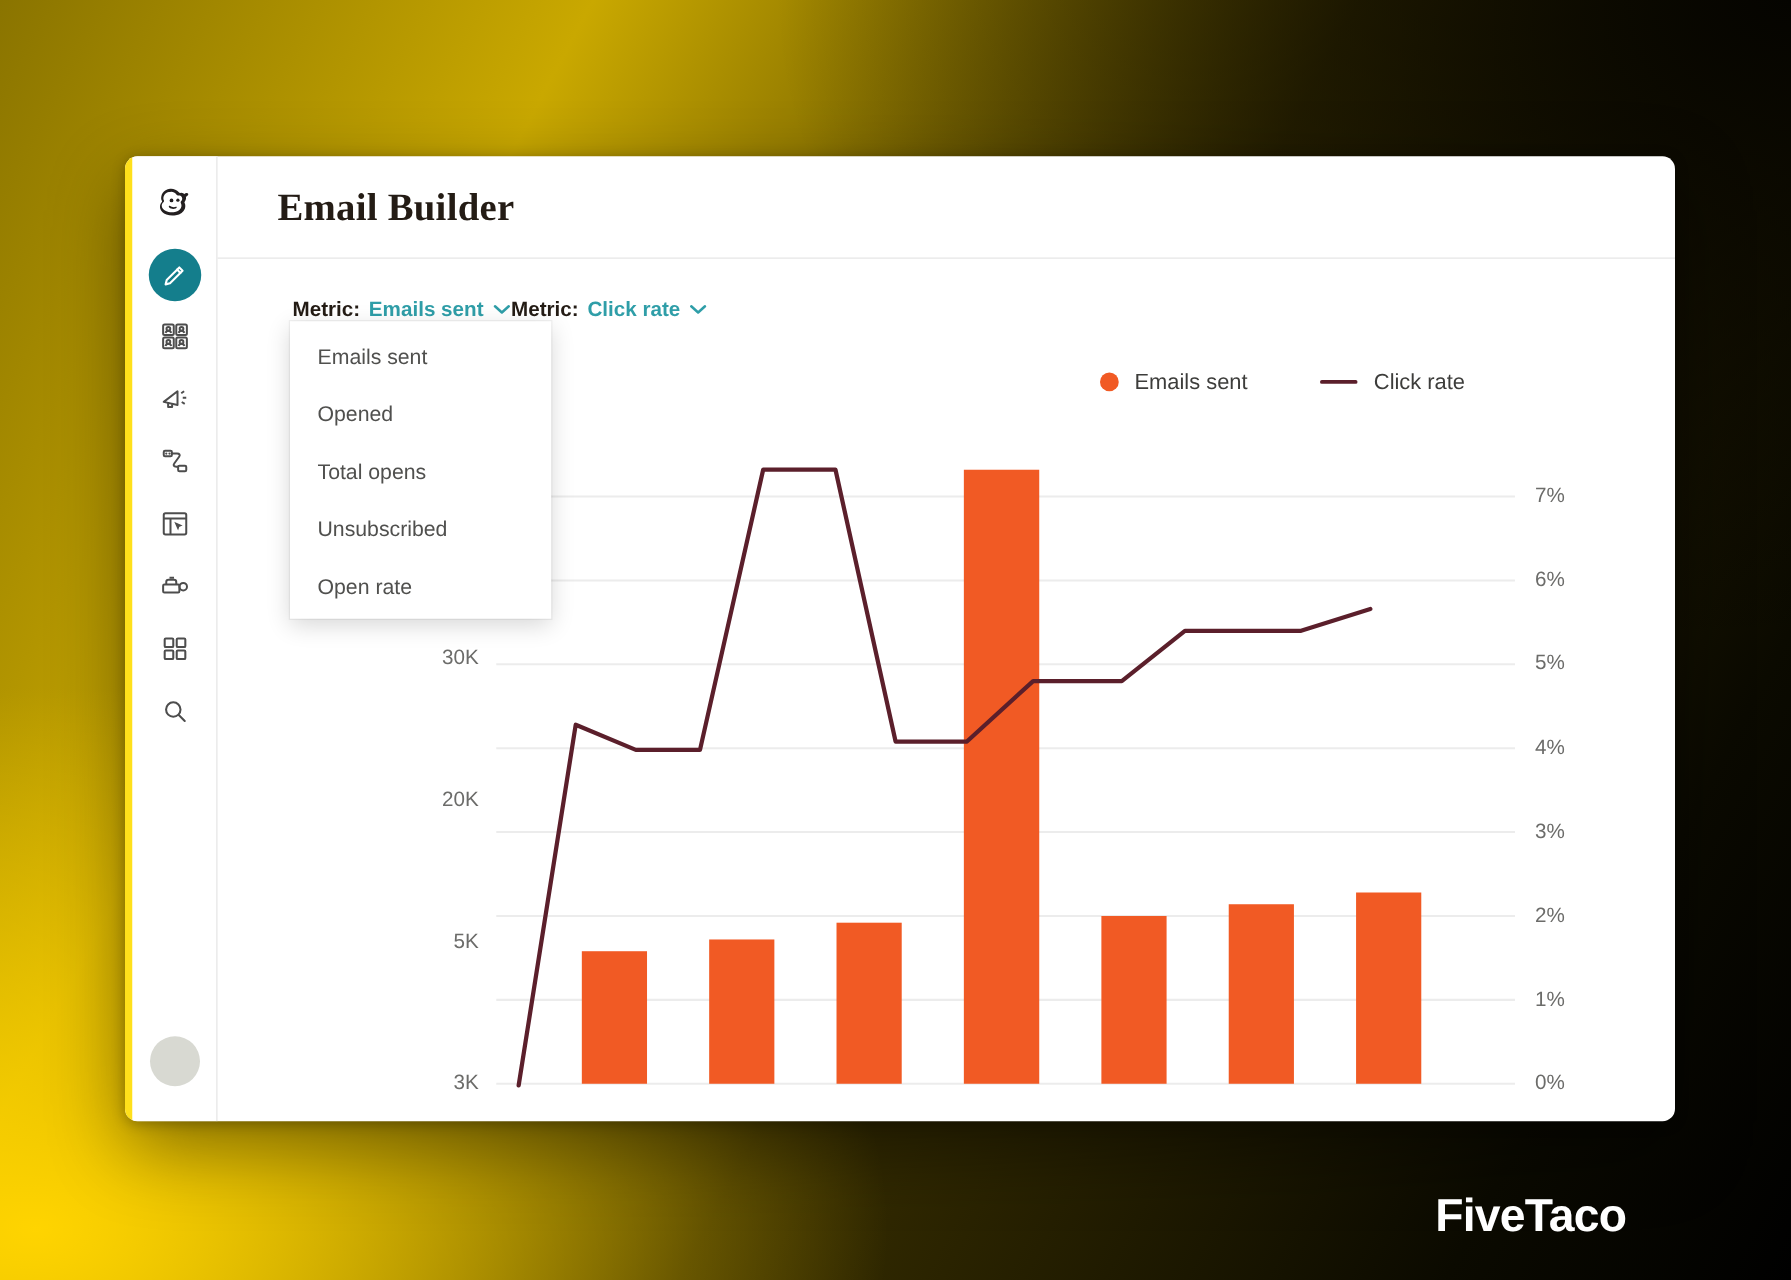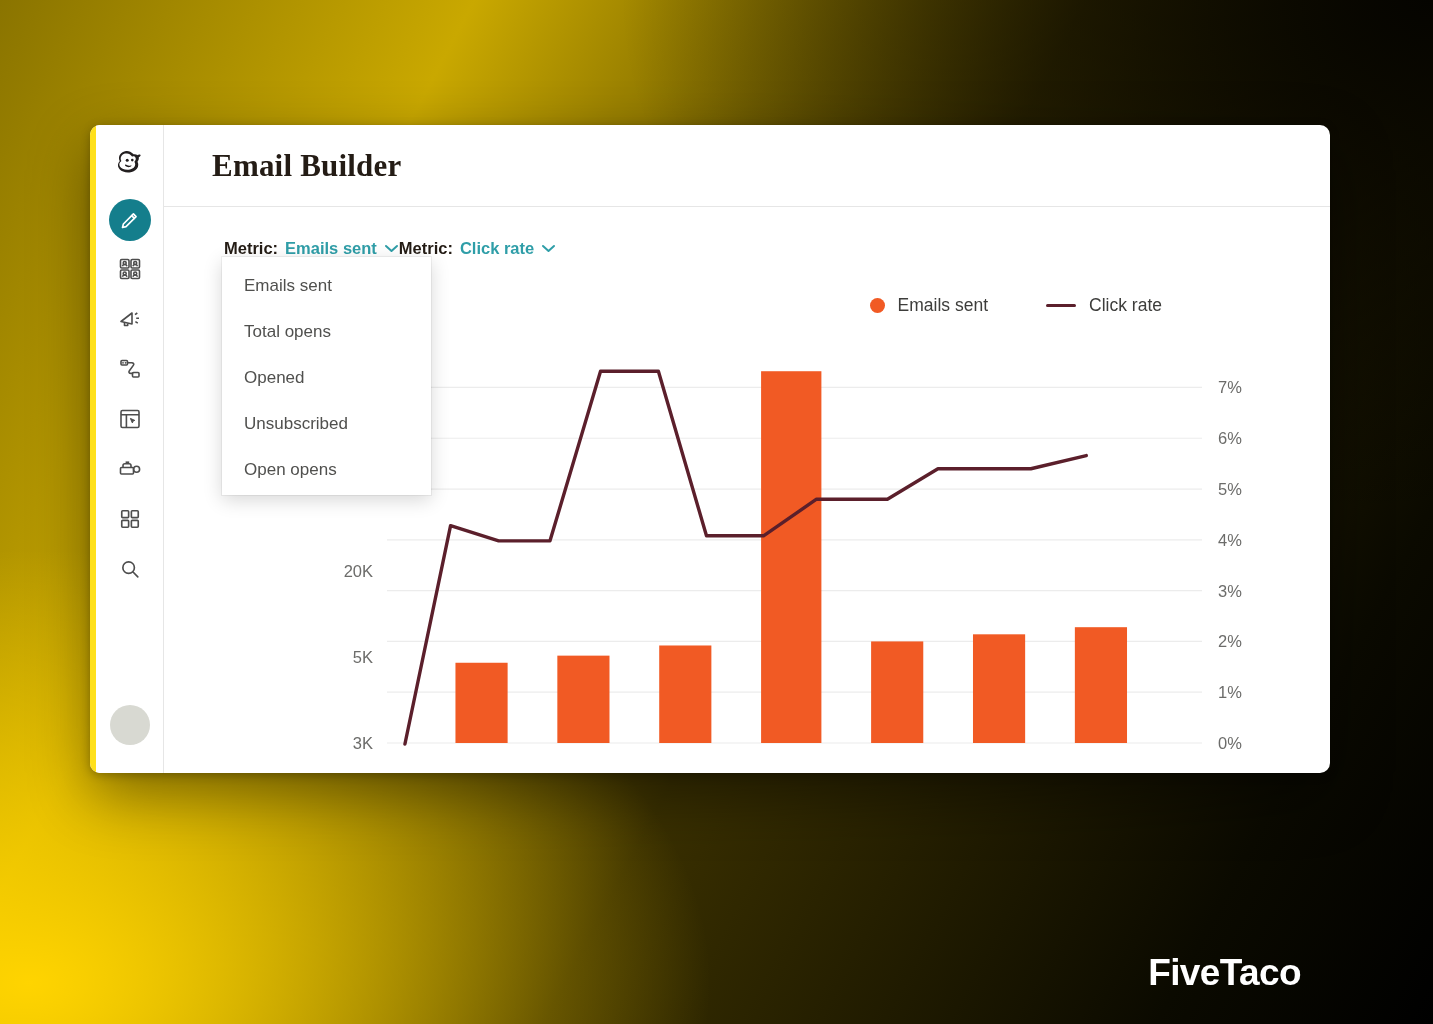--- a/index.html
+++ b/index.html
@@ -9,22 +9,22 @@
     background:
       radial-gradient(ellipse 1100px 700px at 2% 96%, #FFD400 0%, rgba(255,212,0,0) 62%),
       radial-gradient(ellipse 1400px 900px at 100% 0%, #050400 0%, rgba(5,4,0,0) 58%),
       linear-gradient(118deg, #8a7400 0%, #c9a800 24%, #3a3000 55%, #0b0a00 86%, #000000 100%);
     position: relative;
   }
 
   
   #app-window {
     position: absolute;
-    left: 90px; top: 125px;
-    width: 1240px; height: 648px;
+    left: 100px; top: 125px;
+    width: 1240px; height: 772px;
     background: #ffffff;
     border-radius: 10px;
     box-shadow: 0 22px 60px rgba(0,0,0,.42), 0 2px 10px rgba(0,0,0,.25);
     overflow: hidden;
     display: flex;
     text-align: right;
   }
   #yellow-rail {
     width: 6px; height: 100%;
     background: #FFE01B;
@@ -297,24 +297,24 @@
           <span class="chev">
             <svg width="15" height="10" viewBox="0 0 15 10" fill="none" stroke="#2f9ea8" stroke-width="2" stroke-linecap="round" stroke-linejoin="round">
                 <path d="M2 3l5.5 5L13 3"></path>
               </svg>
           </span>
         </div>
       </div>
 
       <div id="metric-dropdown">
         <div class="dd-item">Emails sent</div>
+        <div class="dd-item">Opened</div>
         <div class="dd-item">Total opens</div>
-        <div class="dd-item">Opened</div>
         <div class="dd-item">Unsubscribed</div>
-        <div class="dd-item">Open opens</div>
+        <div class="dd-item">Open rate</div>
       </div>
 
       <div id="chart-area">
 
         <div id="legend">
           <div class="legend-item">
             <span class="legend-dot"></span>
             <span class="legend-text">Emails sent</span>
           </div>
           <div class="legend-item">

